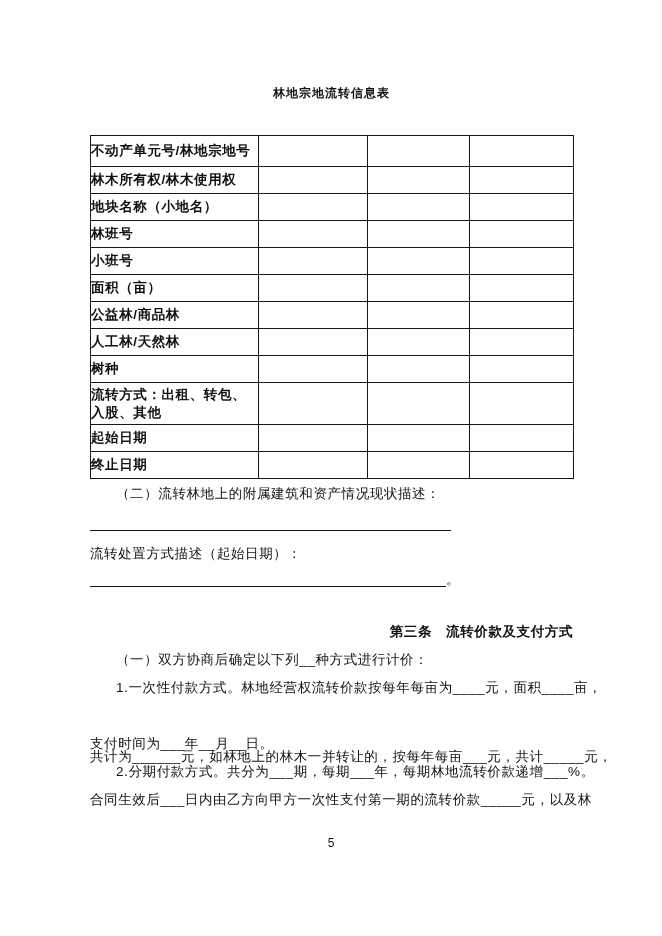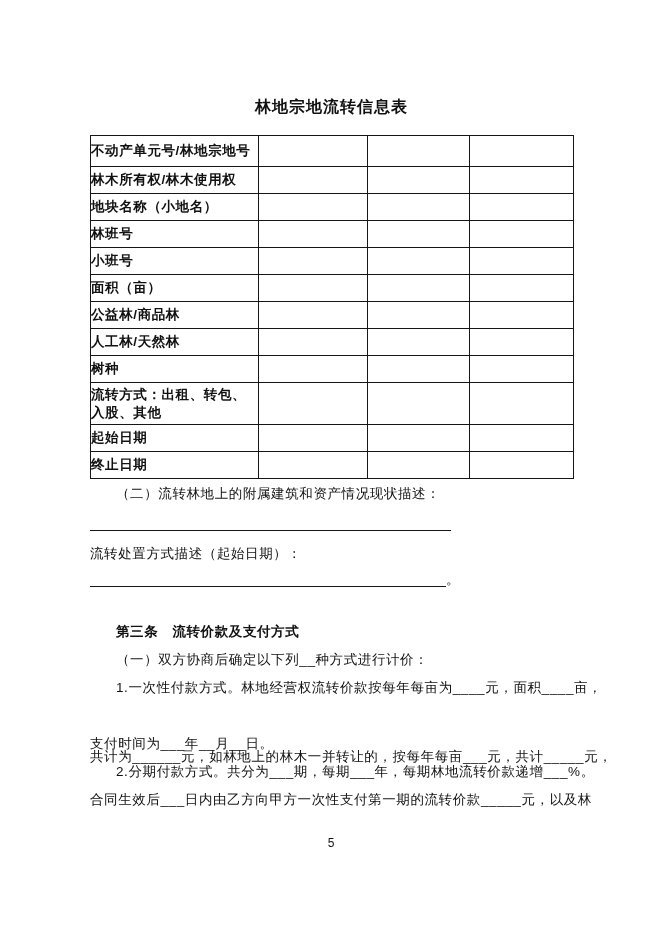--- a/index.html
+++ b/index.html
@@ -10,23 +10,23 @@
     color: #111111;
   }
   .page {
     position: relative;
     width: 662px; height: 936px;
     background: #ffffff;
     overflow: hidden;
   }
   .doc-title {
     position: absolute;
-    left: 90px; top: 97px; width: 483px;
+    left: 90px; top: 85px; width: 483px;
     text-align: center;
-    font-size: 16px;
+    font-size: 12px;
     font-weight: bold;
     letter-spacing: 1px;
   }
   table.info-table {
     position: absolute;
     left: 90px; top: 135px;
     width: 483px;
     border-collapse: collapse;
     table-layout: fixed;
   }
@@ -55,21 +55,21 @@
   }
   .bline {
     position: absolute;
     left: 90px; width: 483px;
     font-size: 13.5px;
     letter-spacing: 0.6px;
     line-height: 16px;
     white-space: nowrap;
   }
   .bline.indent { text-indent: 26px; }
-  .bline.bold { font-weight: bold; }
+  .bline.bold { font-weight: bold; text-align: right; }
   .fill-line {
     position: absolute;
     left: 90px;
     height: 14px;
     border-bottom: 1.5px solid #161616;
   }
   .fill-line-wrap {
     position: absolute;
     left: 90px;
     display: flex;

